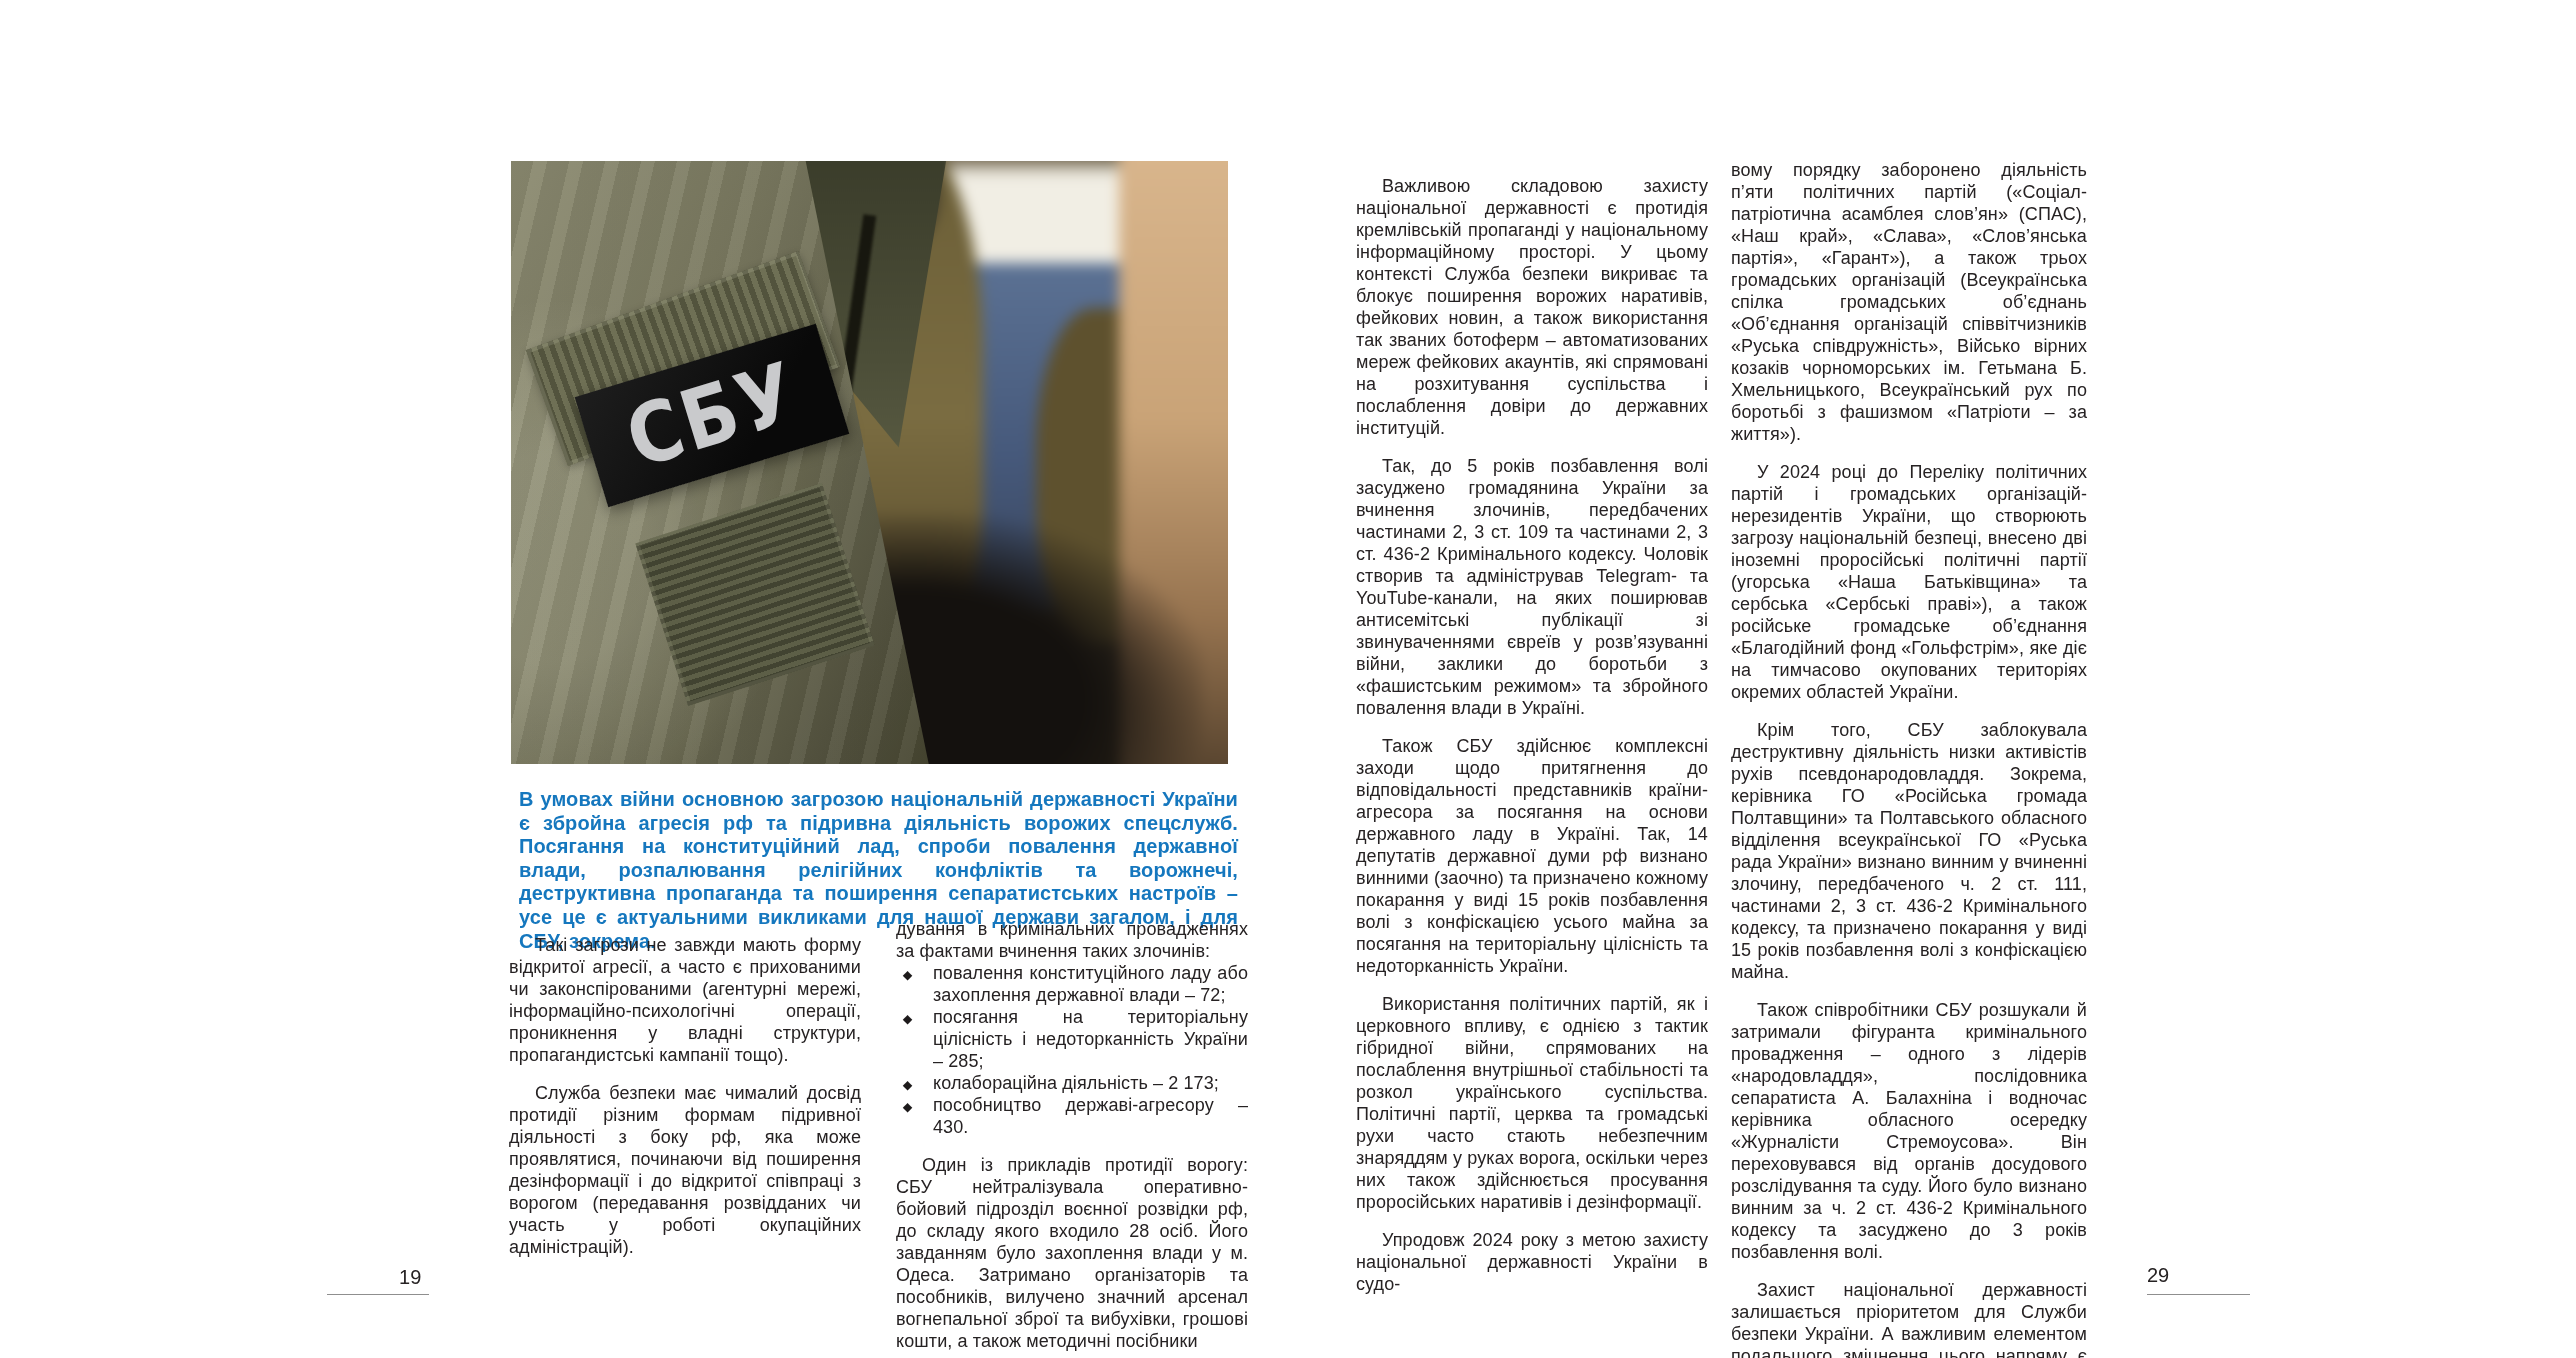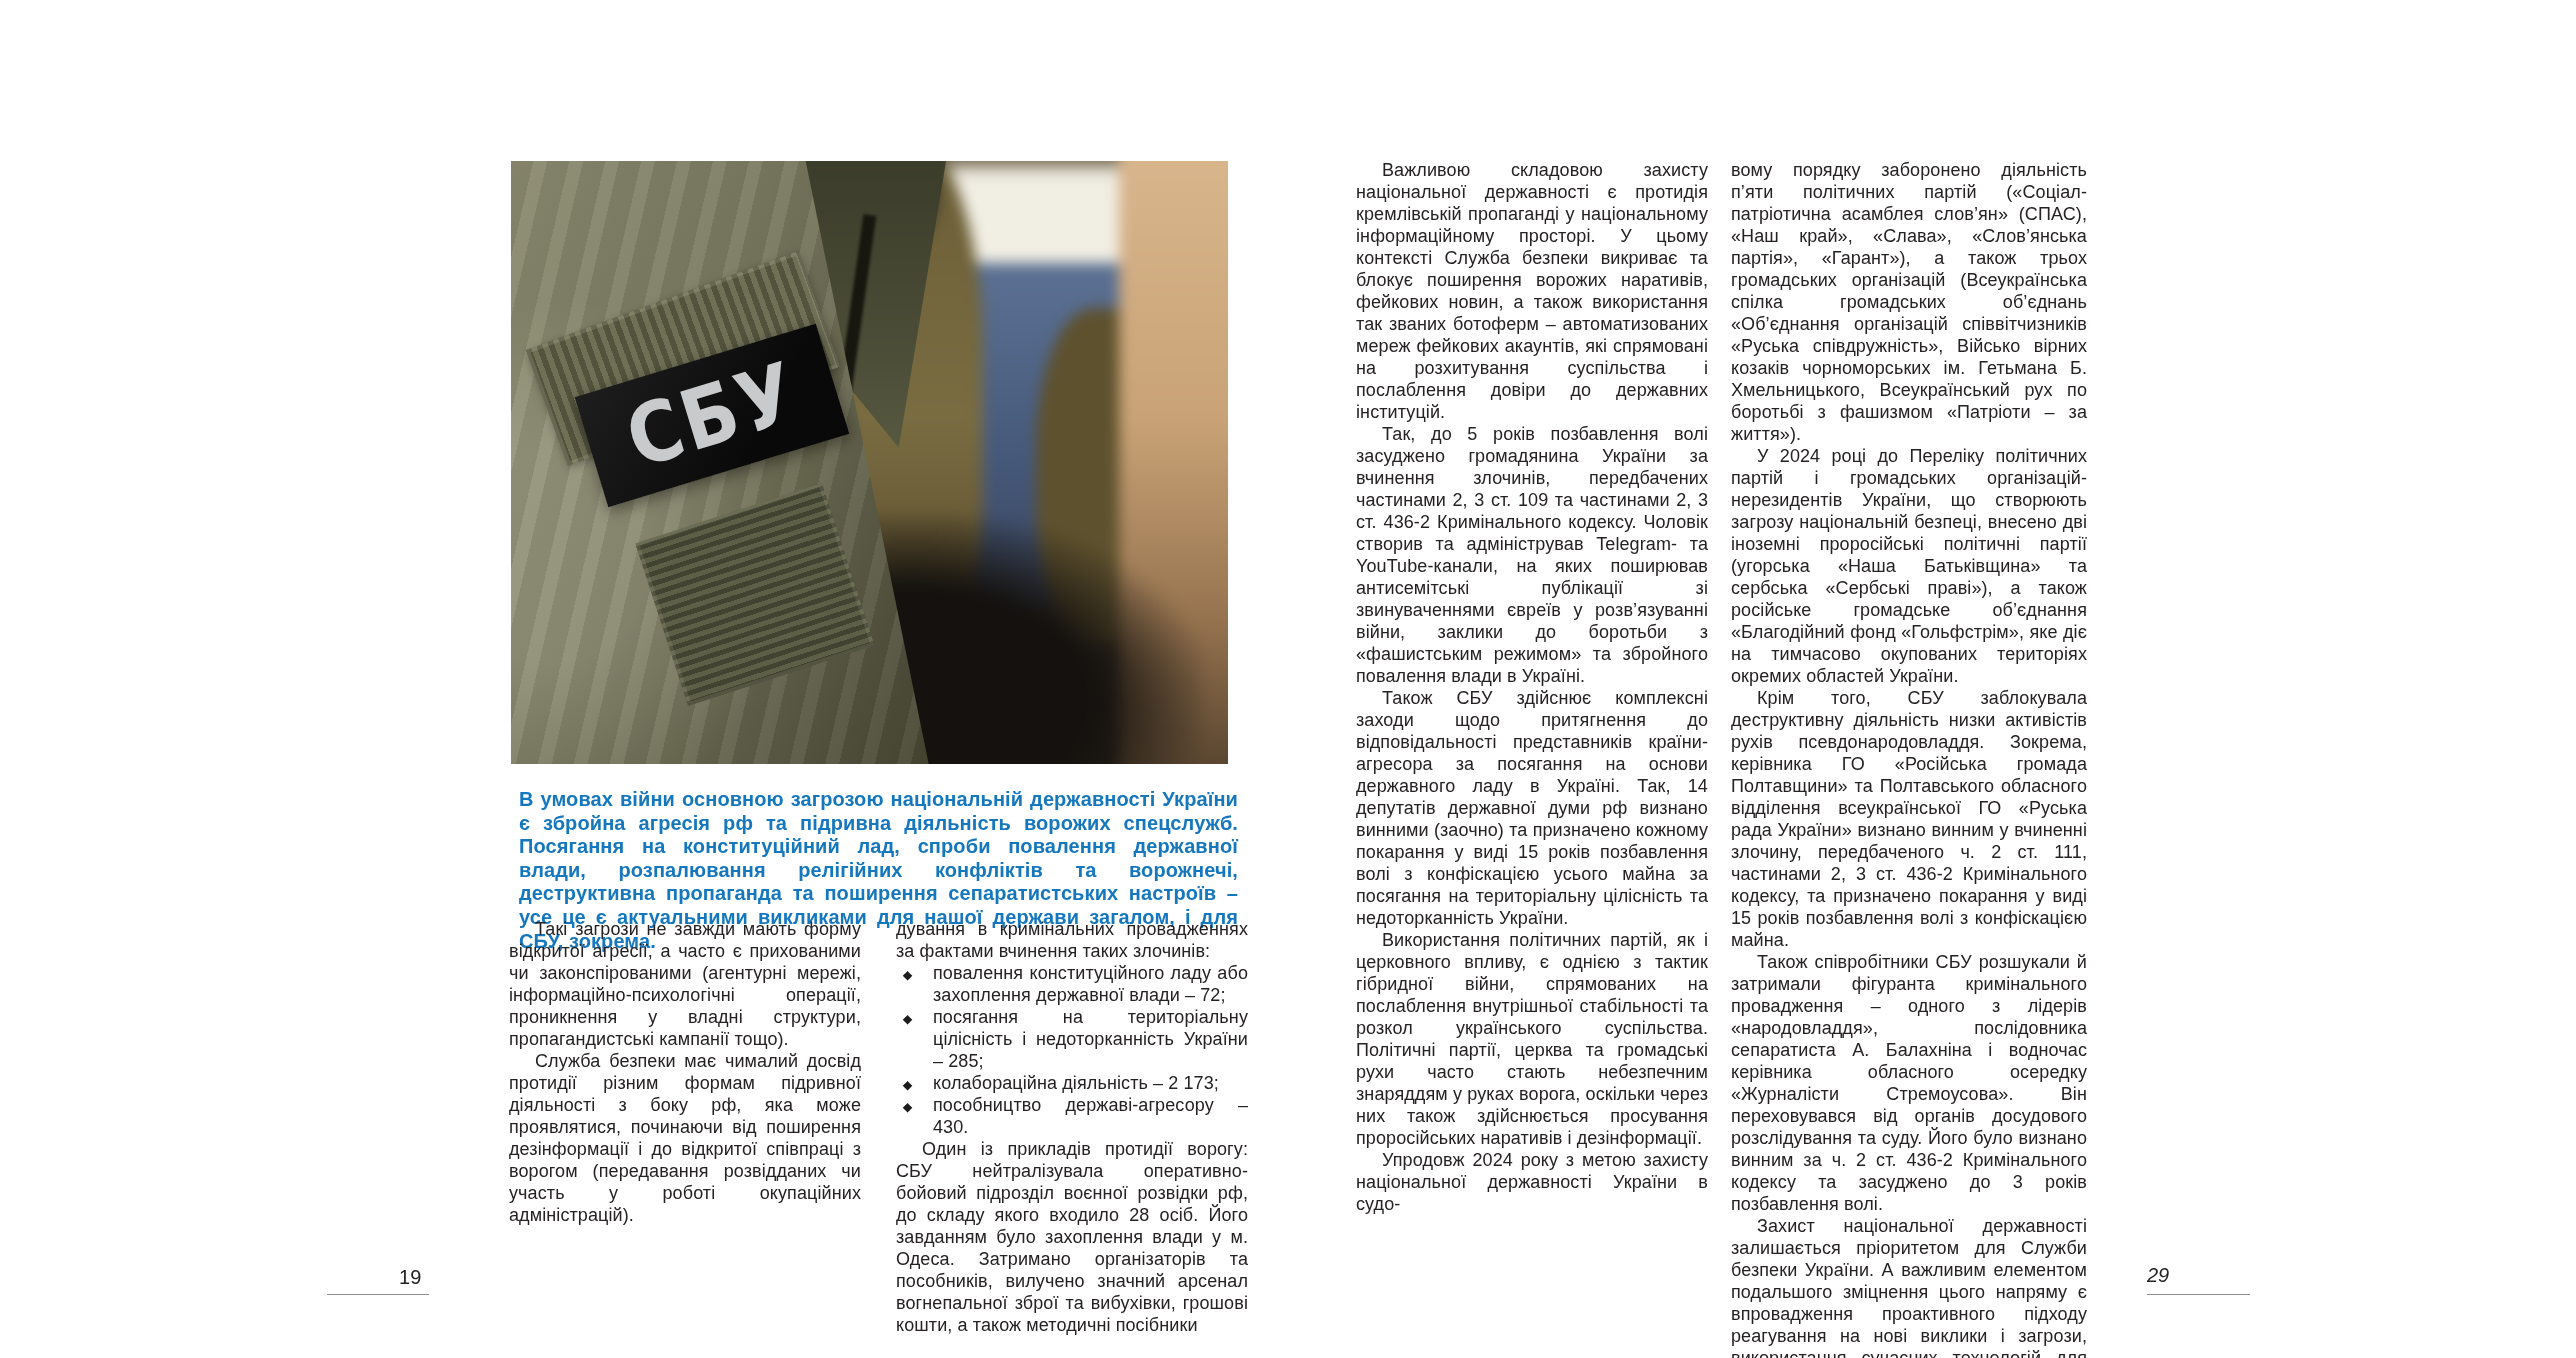--- a/index.html
+++ b/index.html
@@ -16,39 +16,39 @@
   }
   .spread{position:absolute;inset:0;}
 
   
   .col{position:absolute;font-size:18px;line-height:22px;text-align:justify;letter-spacing:0.1px;}
   .col-l1{left:509px;top:918px;width:352px;}
   .col-l2{left:896px;top:918px;width:352px;}
   .col-r1{left:1356px;top:159px;width:352px;}
   .col-r2{left:1731px;top:159px;width:356px;}
   .para{margin:0;}
-  .para.indent{text-indent:26px;}
+  .para.indent{text-indent:26px;margin-top:16px;}
 
   .bullet{position:relative;padding-left:37px;margin:0;text-align:justify;}
   .bullet .diamond{position:absolute;left:6.7px;top:1.9px;font-size:12.5px;color:#1d1a1b;}
 
   
   .caption{
     position:absolute;left:511px;top:780px;width:719px;margin:8px;
     color:var(--caption-blue);font-weight:bold;font-size:20px;line-height:23.6px;
     text-align:justify;letter-spacing:0.1px;
   }
 
   
   .folio{position:absolute;font-size:20px;color:var(--text-dark);}
   .folio .rule{position:absolute;height:1px;background:var(--rule-gray);}
   .folio-left{left:327px;top:1266px;width:102px;text-align:right;}
   .folio-left .num{display:inline-block;padding-right:7.7px;}
   .folio-left .rule{left:0;top:28px;width:102px;}
-  .folio-right{left:2147px;top:1264px;width:103px;text-align:left;font-style:italic;}
+  .folio-right{left:2147px;top:1264px;width:103px;text-align:left;}
   .folio-right .rule{left:0;top:30px;width:103px;}
 
   
   .photo{
     position:absolute;left:511px;top:161px;width:717px;height:603px;
     overflow:hidden;background:#6f6a58;margin:0;
   }
   .photo *{position:absolute;}
   .bg{inset:-21px;filter:blur(6.7px);}
   .wall-right{right:0;top:0;width:130px;height:103%;

